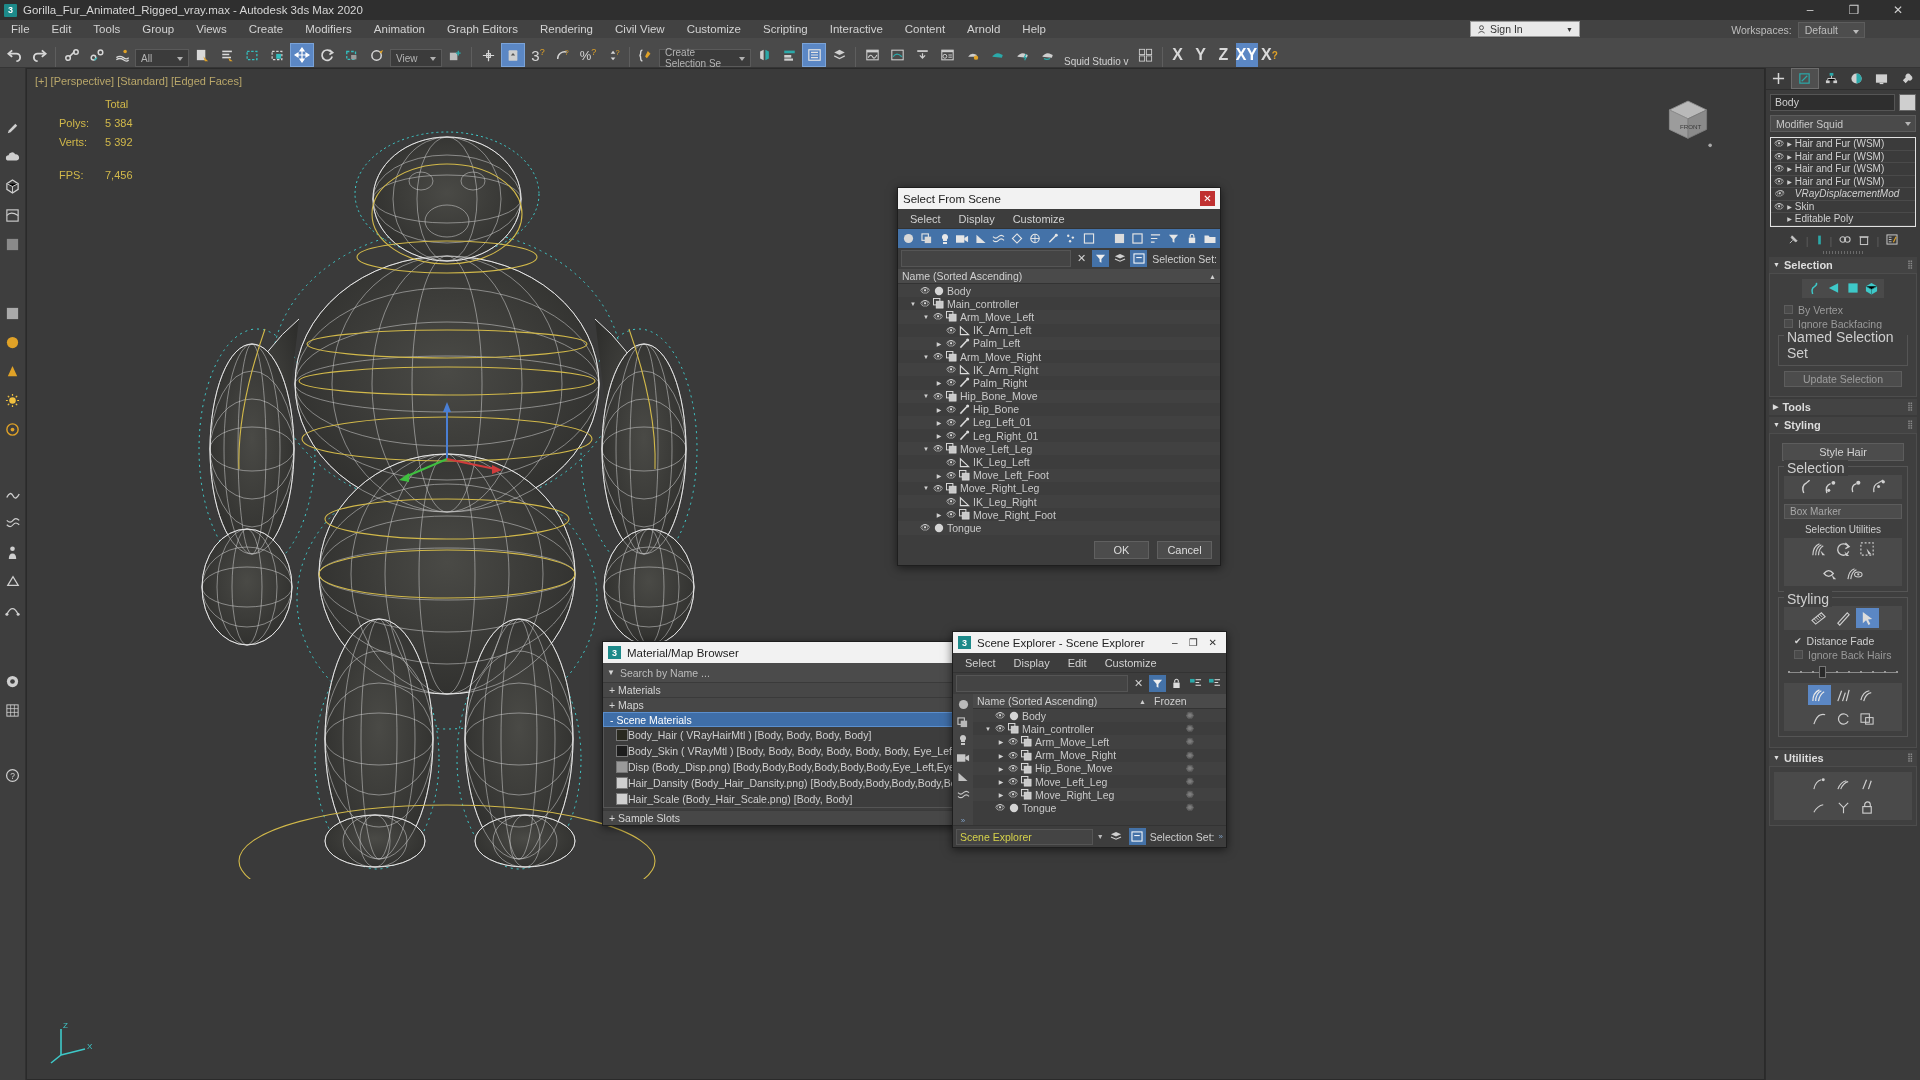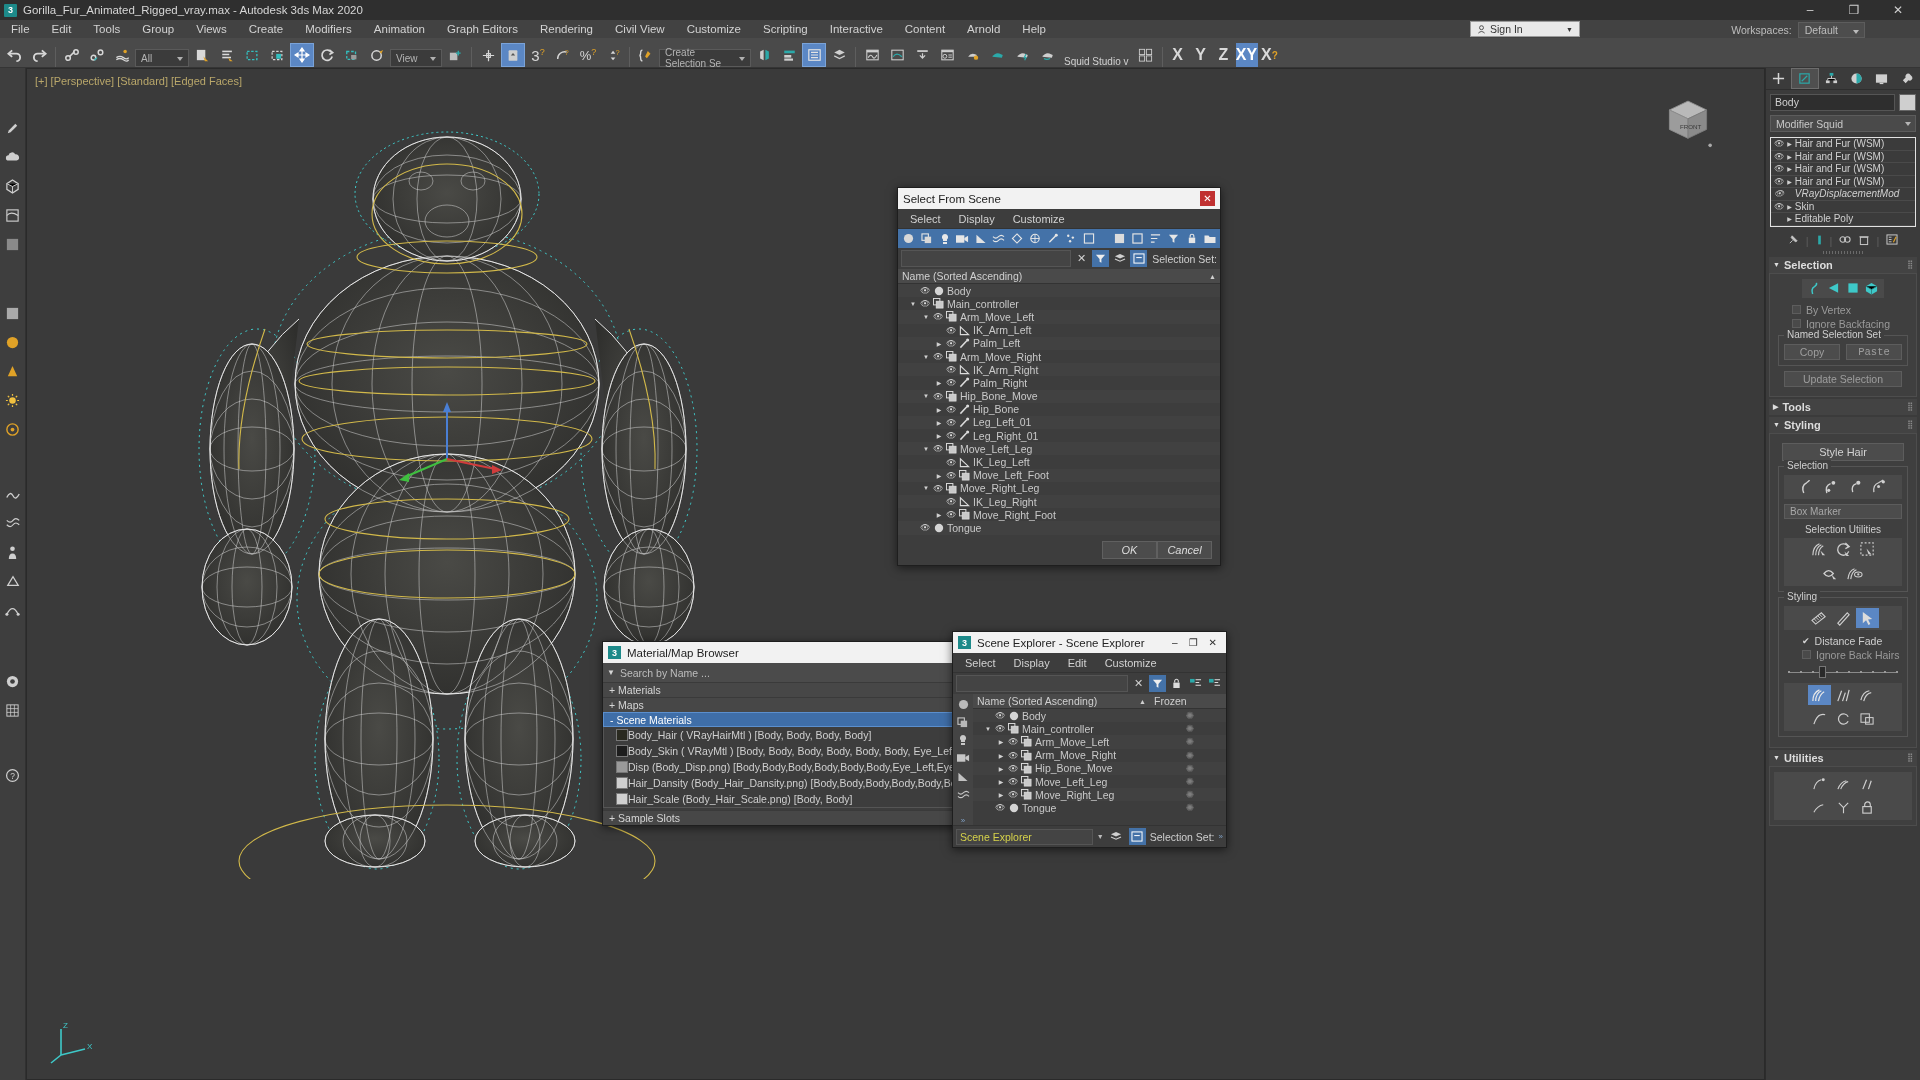--- a/index.html
+++ b/index.html
@@ -107,26 +107,26 @@
   .mod-btns span { color:#c6c6c6; font-size:11px; }
 
   .rollout { margin:2px 3px 0; }
   .rollout-hdr { height:16px; display:flex; align-items:center; gap:4px;
                  background:#434343; color:#ddd; font-weight:bold; font-size:11px; padding:0 4px; }
   .rollout-hdr .tri { font-size:7px; }
   .rollout-body { background:#3f3f3f; border:1px solid #4d4d4d; padding:5px 4px; }
   .icon-row { display:flex; justify-content:center; gap:2px; background:#4a4a4a; width:fit-content;
               margin:0 auto 6px; padding:2px 4px; }
   .icon-row .it { width:17px; height:15px; display:flex; align-items:center; justify-content:center; color:#3ec9c9; }
-  .chk { display:flex; align-items:center; gap:5px; color:#9a9a9a; font-size:10.5px; margin:2px 0 2px 18px; }
+  .chk { display:flex; align-items:center; gap:5px; color:#9a9a9a; font-size:10.5px; margin:2px 0 2px 10px; }
   .chk .box { width:9px; height:9px; background:#4a4a4a; border:1px solid #5d5d5d; }
   .chk.on { color:#cfcfcf; }
   .group-box { border:1px solid #555; margin:5px 4px; padding:8px 5px 5px; position:relative; }
   .group-box > .glab { position:absolute; top:-7px; left:5px; background:#3f3f3f; padding:0 3px;
-                       font-size:10px; color:#cfcfcf; }
+                       font-size:14px; color:#cfcfcf; }
   .btn-sm { background:#4c4c4c; border:1px solid #5d5d5d; color:#9e9e9e; font-size:10.5px;
             height:16px; display:flex; align-items:center; justify-content:center; }
   .btn-wide { background:#4c4c4c; border:1px solid #5d5d5d; color:#d2d2d2; font-size:11px;
               height:18px; display:flex; align-items:center; justify-content:center; margin:4px 8px; }
   .icon-grid { display:flex; gap:1px; background:#4a4a4a; padding:2px; justify-content:center; }
   .ig-cell { width:23px; height:20px; display:flex; align-items:center; justify-content:center; color:#d0d0d0; }
   .ig-cell.sel { background:#5b87c4; }
   .slider-row { margin:5px 4px; height:12px; position:relative; }
   .slider-track { position:absolute; left:0; right:0; top:6px; height:1px; background:#8a8a8a; }
   .slider-dots { position:absolute; left:0; right:0; top:3px; display:flex; justify-content:space-between; }
@@ -152,21 +152,21 @@
   .sr-ico.blue { background:#4472a8; }
   .list-hdr { height:15px; background:#4a4a4a; display:flex; align-items:center;
               padding:0 4px; font-size:10.5px; color:#d0d0d0; border-bottom:1px solid #333; }
   .tree { background:#3d3d3d; }
   .trow { height:13.2px; display:flex; align-items:center; font-size:10.5px; color:#c9c9c9; gap:3px; }
   .trow:nth-child(odd) { background:#414141; }
   .trow .tri { width:8px; font-size:6px; color:#d0d0d0; text-align:center; }
   .trow .eye { width:10px; font-size:8px; color:#ddd; }
   .trow .typeico { width:11px; height:11px; display:flex; align-items:center; justify-content:center; }
   .trow .nm { white-space:nowrap; }
-  .dlg-footer { display:flex; justify-content:flex-end; padding:6px 8px;font-style:italic; }
+  .dlg-footer { display:flex; justify-content:flex-end; gap:8px; padding:6px 8px; }
   .dlg-btn { width:55px; height:18px; background:#4c4c4c; border:1px solid #606060;
              color:#ddd; font-size:11px; display:flex; align-items:center; justify-content:center; }
 
   .mat-row { display:flex; align-items:center; height:16px; padding-left:12px;
              font-size:10.5px; color:#cfcfcf; white-space:nowrap; overflow:hidden; }
   .mat-swatch { width:12px; height:12px; border:1px solid #777; flex:none; }
   .cat-bar { height:15px; display:flex; align-items:center; padding-left:6px; font-size:10.5px;
              color:#d6d6d6; background:#474747; border-top:1px solid #3a3a3a; }
   .cat-bar.sel { background:#3f6ea8; color:#fff; border:1px solid #5b8fce; }
 </style>
@@ -544,20 +544,46 @@
       <div class="lt-ico" style="margin-top:36px;">
           <svg width="15" height="15" viewBox="0 0 16 16">
             <circle cx="8" cy="8" r="6.3" fill="none" stroke="#cfcfcf" stroke-width="1.3"></circle>
             <text x="8" y="11.5" font-size="9" fill="#cfcfcf" text-anchor="middle">?</text>
           </svg>
         </div>
     </div>
 
     <div class="viewport">
       <div class="vp-label">[+] [Perspective] [Standard] [Edged Faces]</div>
+      <div class="vp-stats">
+        <table>
+          <tbody>
+              <tr>
+                <td></td>
+                <td class="hdr">Total</td>
+              </tr>
+          <tr>
+                <td>Polys:</td>
+                <td>5 384</td>
+              </tr>
+          <tr>
+                <td>Verts:</td>
+                <td>5 392</td>
+              </tr>
+          <tr>
+                <td style="height:12px"></td>
+                <td></td>
+              </tr>
+          <tr>
+                <td>FPS:</td>
+                <td>7,456</td>
+              </tr>
+        </tbody>
+          </table>
+      </div>
 
       <svg class="viewcube" viewBox="0 0 70 70">
         <path d="M35 8 L56 18 L35 28 L14 18 Z" fill="#b9b9b9" stroke="#8d8d8d"></path>
         <path d="M14 18 L35 28 L35 50 L14 40 Z" fill="#9c9c9c" stroke="#8d8d8d"></path>
         <path d="M56 18 L56 40 L35 50 L35 28 Z" fill="#8a8a8a" stroke="#7c7c7c"></path>
         <text x="26" y="40" font-size="7" fill="#3a3a3a" font-family="Liberation Sans">FRONT</text>
         <circle cx="60" cy="58" r="2" fill="#aaa"></circle>
       </svg>
 
       <svg class="gorilla" width="620" height="760" viewBox="0 0 620 760">

